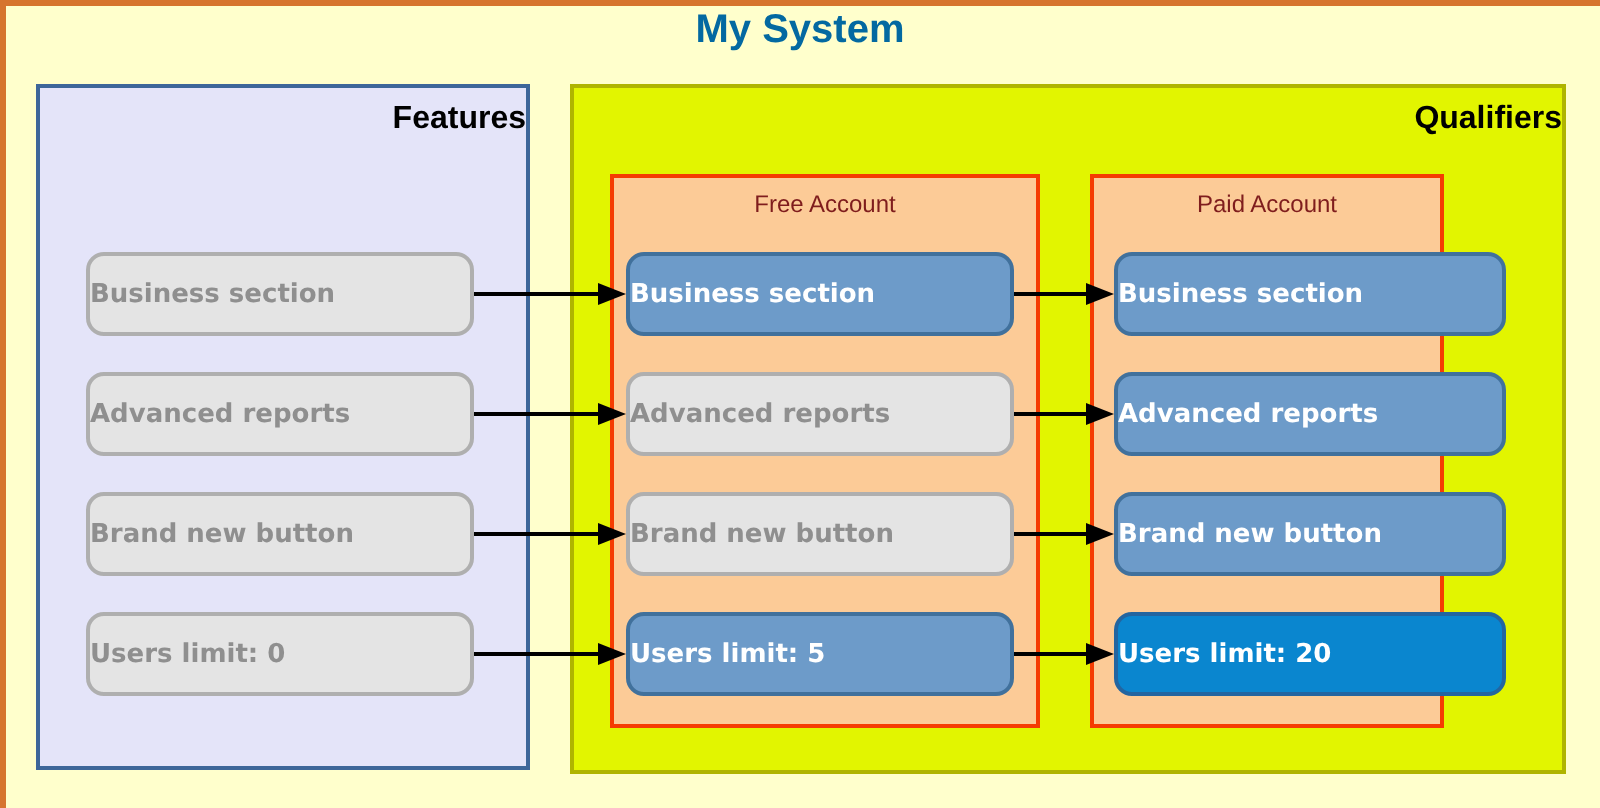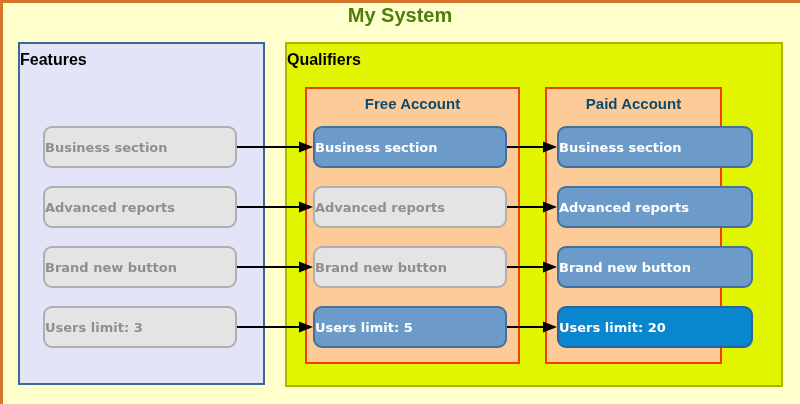--- a/index.html
+++ b/index.html
@@ -4,41 +4,41 @@
 <style>
   html,body{margin:0;padding:0;background:#fff;}
   .root{
     position:relative;width:800px;height:404px;background:#FFFFCC;overflow:hidden;
     font-family:"Liberation Sans",sans-serif;
   }
   .root::before{content:"";position:absolute;left:0;top:0;width:100%;height:3px;background:#D6752E;z-index:5;}
   .root::after{content:"";position:absolute;left:0;top:0;width:3px;height:100%;background:#D6752E;z-index:5;}
   .diagram-title{
     position:absolute;top:4px;left:0;width:100%;text-align:center;
-    font-size:20px;font-weight:bold;color:#4d7c0f;
+    font-size:20px;font-weight:bold;color:#0369a1;
   }
   .panel{position:absolute;box-sizing:border-box;}
   .panel-features{
     left:18px;top:42px;width:247px;height:343px;
     background:#E4E4F9;border:2px solid #3D6699;
   }
   .panel-qualifiers{
     left:285px;top:42px;width:498px;height:345px;
     background:#E2F500;border:2px solid #AFB400;
   }
   .panel-account{
     position:absolute;top:43px;width:215px;height:277px;
     background:#FCCB97;border:2px solid #F53C02;box-sizing:border-box;
   }
   .panel-account.free{left:18px;}
   .panel-account.paid{left:258px;width:177px;}
   .panel-title{
-    font-weight:bold;font-size:16px;color:#000;text-align:left;margin-top:7px;
+    font-weight:bold;font-size:16px;color:#000;text-align:right;margin-top:7px;
   }
-  .account-title{font-weight:bold;font-size:15px;color:#0c4a6e;text-align:center;margin-top:6px;}
+  .account-title{font-weight:normal;font-size:12px;color:#7f1d1d;text-align:center;margin-top:6px;}
   .box{
     position:absolute;height:42px;border-radius:9px;box-sizing:border-box;
     display:flex;align-items:center;
     font-family:"DejaVu Sans",sans-serif;font-weight:bold;font-size:13px;
     border:2px solid transparent;
   }
   .box--gray{background:#E4E4E4;border-color:#AFAFAF;color:#8F8F8F;}
   .box--blue{background:#6D9BC9;border-color:#41719C;color:#FFFFFF;}
   .box--bright-blue{background:#0A86CF;border-color:#2365A0;color:#ffffff;}
   .col-f{left:23px;width:194px;}
@@ -63,21 +63,21 @@
     <div class="box col-f row1 box--gray">
       <span>Business section</span>
     </div>
     <div class="box col-f row2 box--gray">
       <span>Advanced reports</span>
     </div>
     <div class="box col-f row3 box--gray">
       <span>Brand new button</span>
     </div>
     <div class="box col-f row4 box--gray">
-      <span>Users limit: 3</span>
+      <span>Users limit: 0</span>
     </div>
   </div>
 
   <div class="panel panel-qualifiers">
     <div class="panel-title">Qualifiers</div>
 
     <div class="panel-account free">
       <div class="account-title">Free Account</div>
       <div class="box col-q row1 box--blue">
         <span>Business section</span>

